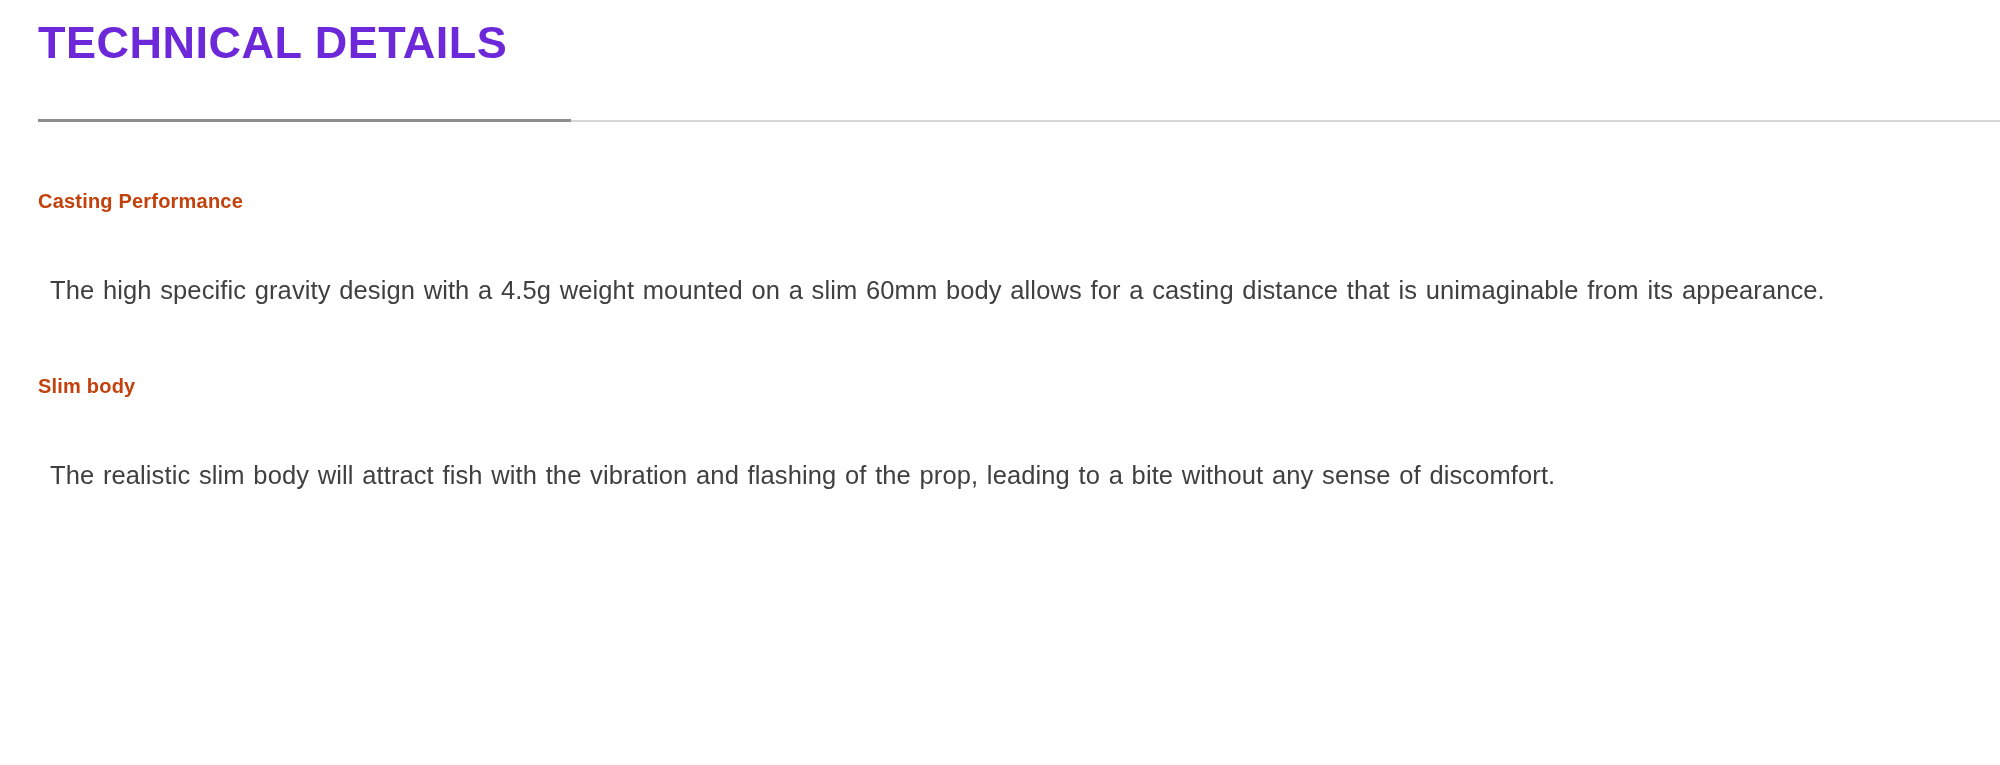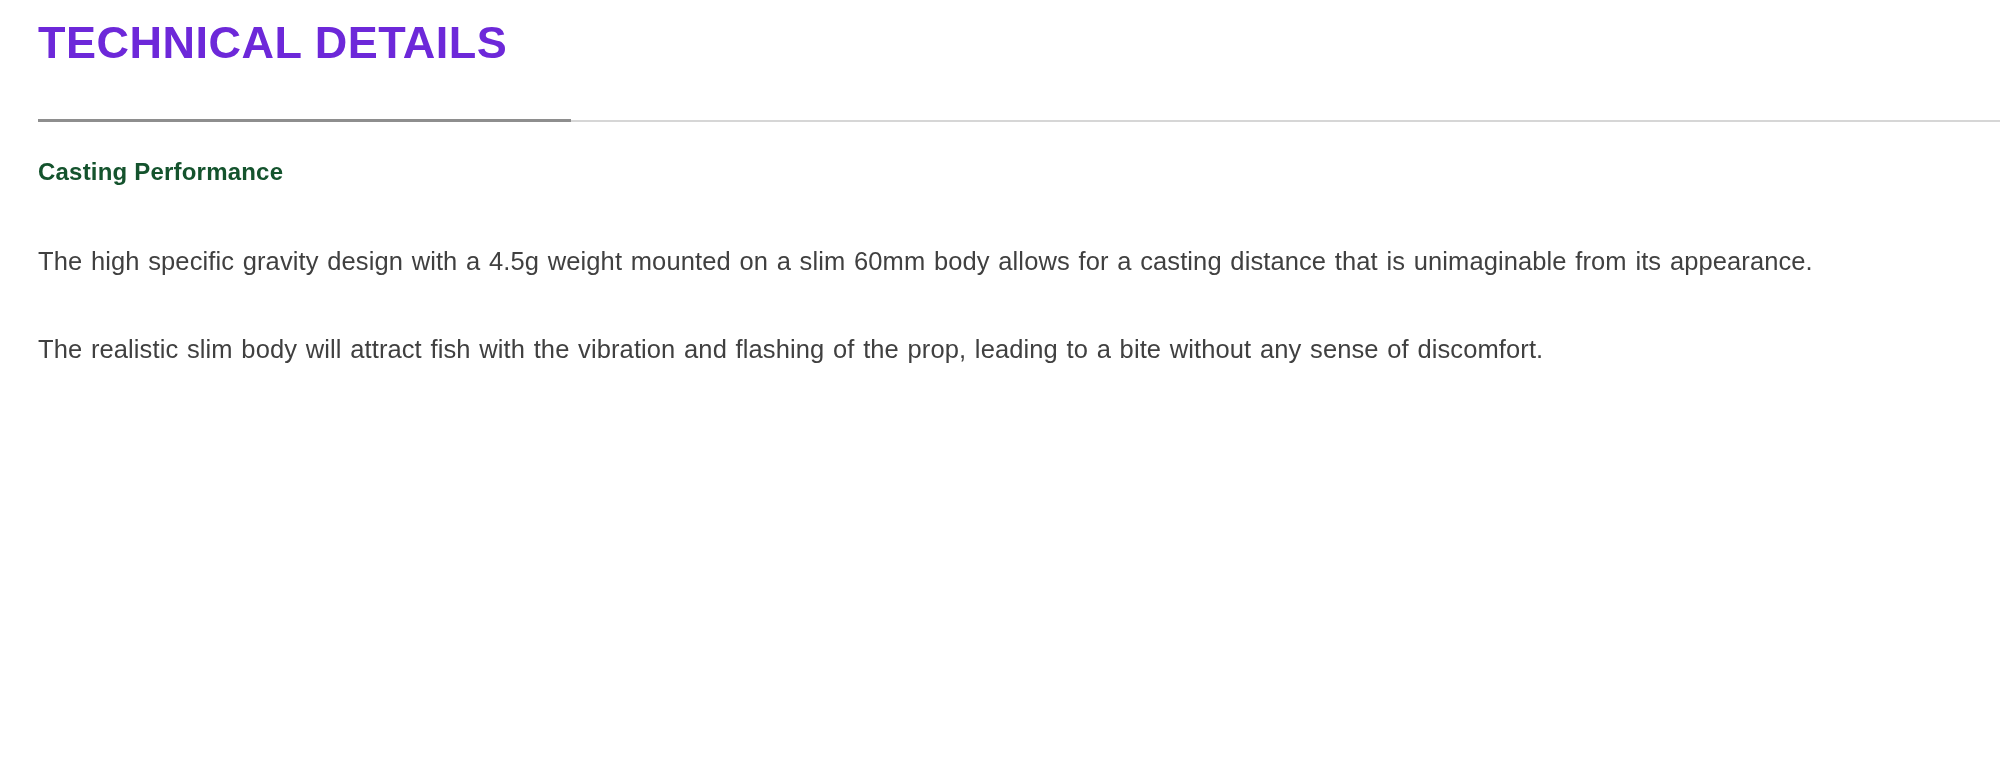--- a/index.html
+++ b/index.html
@@ -40,32 +40,32 @@
   }
   .divider-dark {
     position: absolute;
     top: 0;
     left: 0;
     width: 533px;
     height: 3px;
     background: #8e8e8e;
   }
   .section-heading {
-    margin: 32px 0 0 0;
-    font-size: 24px;
+    margin: 61px 0 0 0;
+    font-size: 20px;
     line-height: 36px;
     font-weight: 700;
     letter-spacing: 0.2px;
-    color: #14532d;
+    color: #c2410c;
   }
   .section:first-of-type .section-heading {
     margin-top: 85px;
   }
   .section-paragraph {
-    margin: 54px 0 0 0;
+    margin: 54px 0 0 12px;
     padding-right: 6px;
     font-size: 25.5px;
     line-height: 34px;
     font-weight: 400;
     letter-spacing: 0.1px;
     word-spacing: 1.5px;
     color: #404040;
     white-space: nowrap;
   }
 </style>
@@ -81,16 +81,17 @@
     <div class="divider-dark"></div>
   </div>
 
   <div class="section">
     <h2 class="section-heading">Casting Performance</h2>
     <p class="section-paragraph">The high specific gravity design with a 4.5g weight mounted on a slim 60mm body allows for a casting distance that is unimaginable from its appearance.</p>
   </div>
 
 
   <div class="section">
+    <h2 class="section-heading">Slim body</h2>
     <p class="section-paragraph">The realistic slim body will attract fish with the vibration and flashing of the prop, leading to a bite without any sense of discomfort.</p>
   </div>
 
 </div>
 
 </body></html>

